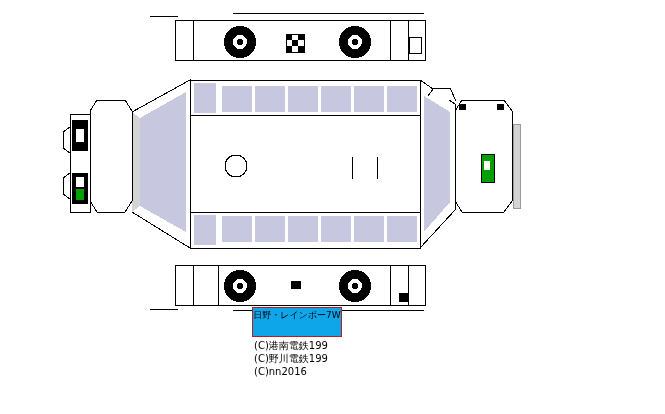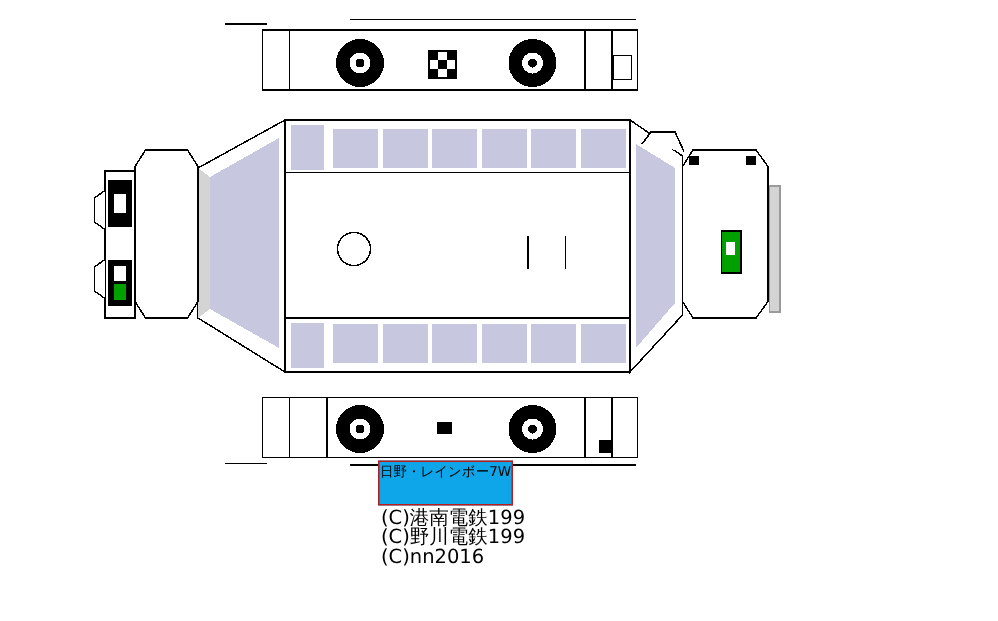--- a/index.html
+++ b/index.html
@@ -23,21 +23,21 @@
     text-align: center;
     font-size: 9px;
     line-height: 14px;
     white-space: nowrap;
     overflow: hidden;
   }
   .model-code { letter-spacing: 1px; }
   .credits {
     position: absolute;
     left: 254px; top: 339px;
-    font-size: 13px;
+    font-size: 10px;
     line-height: 13px;
     white-space: nowrap;
   }
 </style>
 </head>
 <body>
 
 <div class="stage">
 
   <svg width="665" height="414" viewBox="0 0 665 414" shape-rendering="crispEdges">

